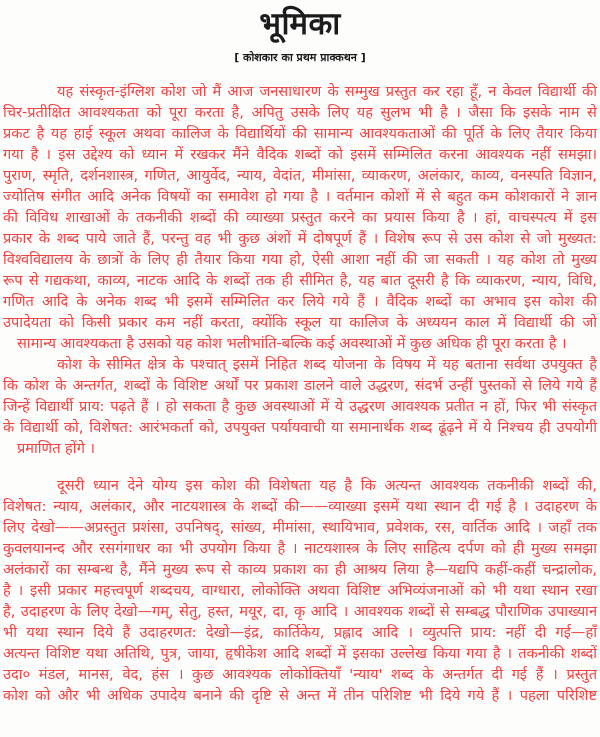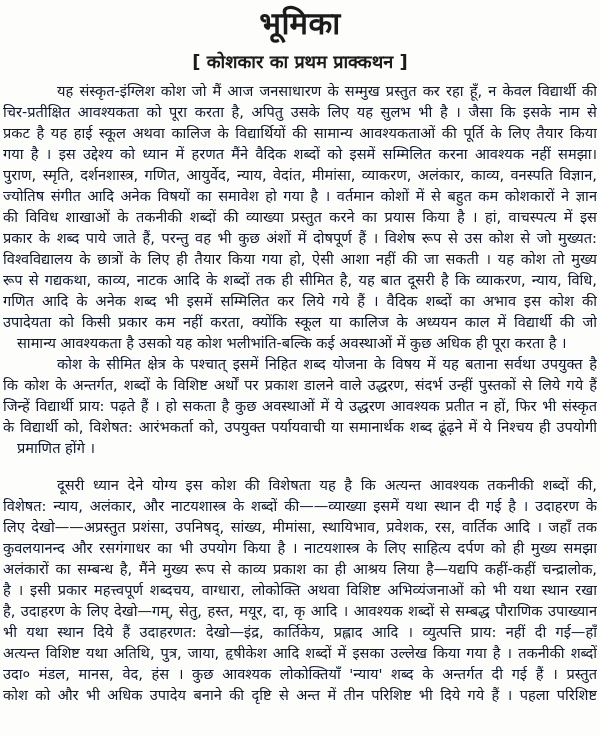--- a/index.html
+++ b/index.html
@@ -18,54 +18,54 @@
   }
   .title-block { text-align: center; padding-top: 6px; }
   .doc-title {
     font-size: 31px;
     font-weight: bold;
     line-height: 1.1;
     letter-spacing: 0.5px;
   }
   .doc-subtitle {
     margin-top: 9px;
-    font-size: 18px;
+    font-size: 11px;
     font-weight: bold;
   }
   .doc-body {
     position: absolute;
     top: 80px; left: 3px; right: 3px;
   }
   .line {
     font-size: 14.6px;
     line-height: 21px;
     height: 21px;
     white-space: nowrap;
     text-align: justify;
     text-align-last: justify;
     overflow: hidden;
-    color: #0f172a;
+    color: #ef4444;
   }
   .line.indent { text-indent: 54px; }
   .line.end { text-align-last: left; margin-left: 14px; }
   .line.gap { margin-top: 16px; }
 </style>
 </head>
 <body>
 
 <div class="page">
   <div class="title-block">
     <div class="doc-title">भूमिका</div>
     <div class="doc-subtitle">[ कोशकार का प्रथम प्राक्कथन ]</div>
   </div>
   <div class="doc-body">
       <div class="line indent">यह संस्कृत-इंग्लिश कोश जो मैं आज जनसाधारण के सम्मुख प्रस्तुत कर रहा हूँ, न केवल विद्यार्थी की</div>
       <div class="line">चिर-प्रतीक्षित आवश्यकता को पूरा करता है, अपितु उसके लिए यह सुलभ भी है । जैसा कि इसके नाम से</div>
       <div class="line">प्रकट है यह हाई स्कूल अथवा कालिज के विद्यार्थियों की सामान्य आवश्यकताओं की पूर्ति के लिए तैयार किया</div>
-      <div class="line">गया है । इस उद्देश्य को ध्यान में हरणत मैंने वैदिक शब्दों को इसमें सम्मिलित करना आवश्यक नहीं समझा।</div>
+      <div class="line">गया है । इस उद्देश्य को ध्यान में रखकर मैंने वैदिक शब्दों को इसमें सम्मिलित करना आवश्यक नहीं समझा।</div>
       <div class="line">पुराण, स्मृति, दर्शनशास्त्र, गणित, आयुर्वेद, न्याय, वेदांत, मीमांसा, व्याकरण, अलंकार, काव्य, वनस्पति विज्ञान,</div>
       <div class="line">ज्योतिष संगीत आदि अनेक विषयों का समावेश हो गया है । वर्तमान कोशों में से बहुत कम कोशकारों ने ज्ञान</div>
       <div class="line">की विविध शाखाओं के तकनीकी शब्दों की व्याख्या प्रस्तुत करने का प्रयास किया है ।  हां,  वाचस्पत्य में इस</div>
       <div class="line">प्रकार के शब्द पाये जाते हैं, परन्तु वह भी कुछ अंशों में दोषपूर्ण हैं । विशेष रूप से उस कोश से जो मुख्यत:</div>
       <div class="line">विश्वविद्यालय के छात्रों के लिए ही तैयार किया गया हो, ऐसी आशा नहीं की जा सकती । यह कोश तो मुख्य</div>
       <div class="line">रूप से गद्यकथा, काव्य, नाटक आदि के शब्दों तक ही सीमित है, यह बात दूसरी है कि व्याकरण, न्याय, विधि,</div>
       <div class="line">गणित आदि के अनेक शब्द भी इसमें सम्मिलित कर लिये गये हैं ।  वैदिक शब्दों का अभाव इस कोश की</div>
       <div class="line">उपादेयता को किसी प्रकार कम नहीं करता, क्योंकि स्कूल या कालिज के अध्ययन काल में विद्यार्थी की जो</div>
       <div class="line end">सामान्य आवश्यकता है उसको यह कोश भलीभांति-बल्कि कई अवस्थाओं में कुछ अधिक ही पूरा करता है ।</div>
       <div class="line indent">कोश के सीमित क्षेत्र के पश्चात् इसमें निहित शब्द योजना के विषय में यह बताना सर्वथा उपयुक्त है</div>

